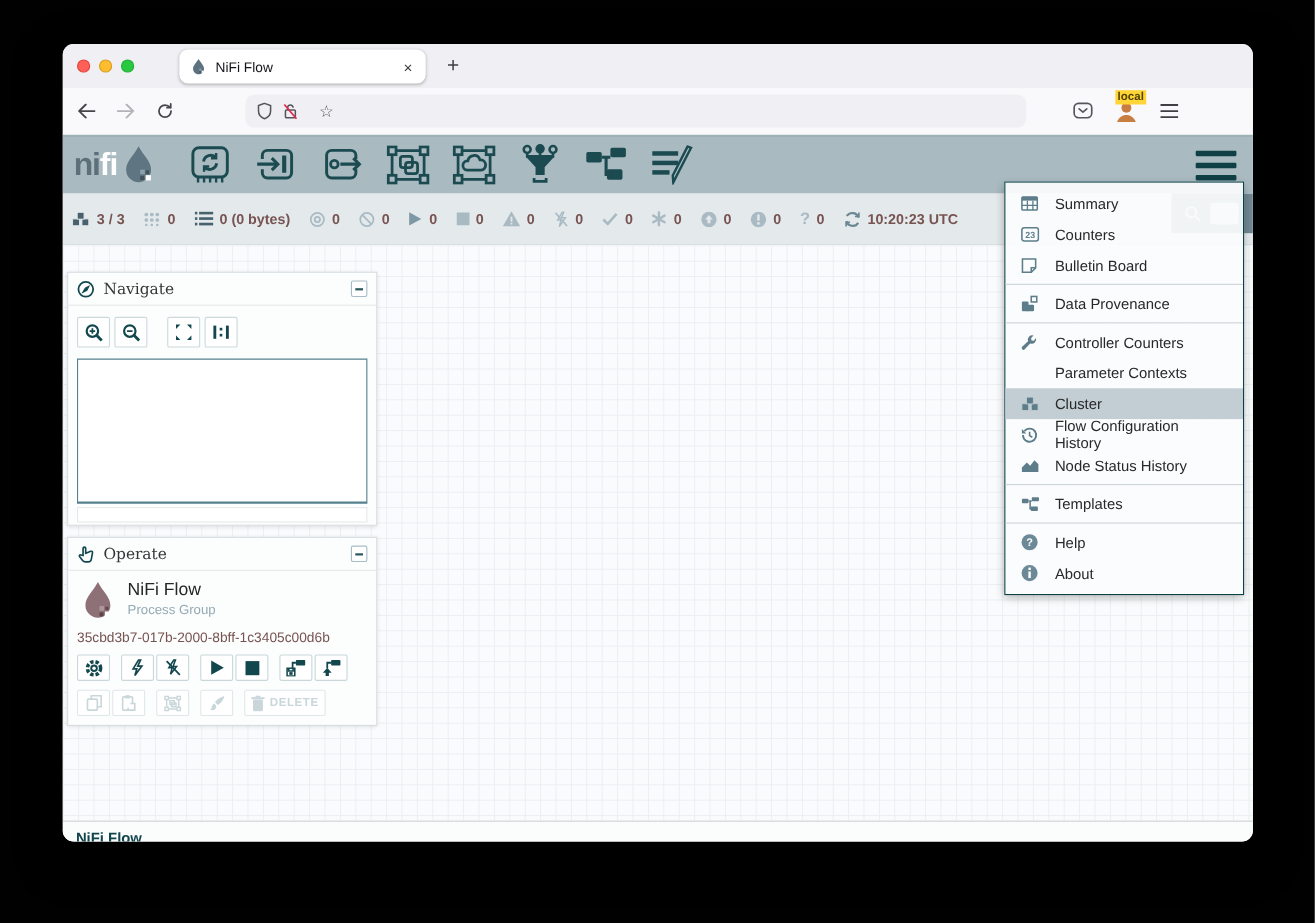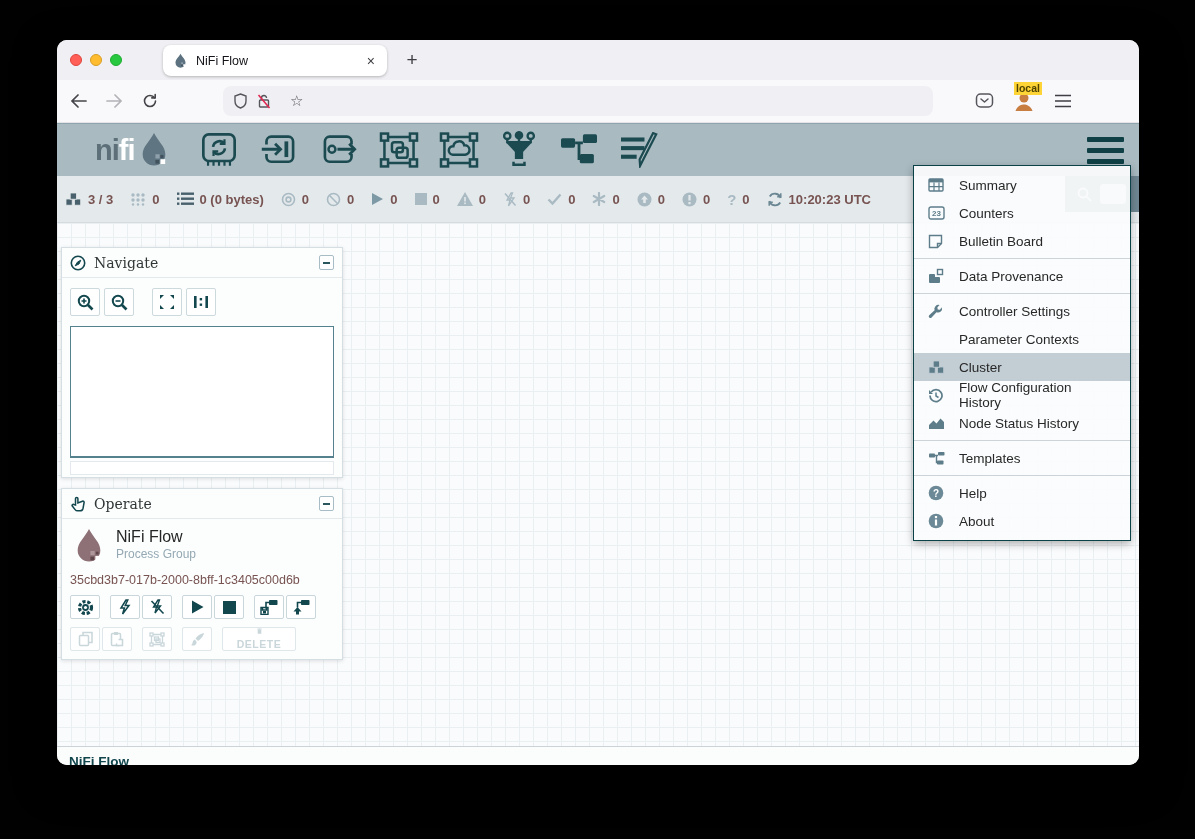--- a/index.html
+++ b/index.html
@@ -34,21 +34,21 @@
   .url-text { font-size:13.5px; color:#15141a; flex:1; }
   .url-text .suffix { color:#7a7a80; }
   .star { font-size:15px; color:#55555c; margin-left:8px; }
   .right-icons { display:flex; align-items:center; gap:18px; margin-left:42px; }
   .badge-wrap { position:relative; width:24px; height:24px; }
   .local-badge { position:absolute; top:-7px; left:2px; background:#ffd436; color:#514400;
                  font-size:10.5px; font-weight:700; padding:0 2px; line-height:13px; z-index:2; }
 
   
   .nifi-header { height:53px; background:#a9bac1; border-top:1px solid #8ea5ad;
-                 display:flex; align-items:center; position:relative;padding-left:28px; }
+                 display:flex; align-items:center; position:relative; }
   .logo { display:flex; align-items:center; margin-left:10px; margin-right:18px; }
   .logo .t { font-size:29px; font-weight:700; letter-spacing:-1px; }
   .logo .ni { color:#5d7079; }
   .logo .fi { color:#ffffff; }
   .comp { width:44px; height:40px; display:flex; align-items:center; justify-content:center; color:#1b4a50; margin:0 8px; }
   .global-menu-btn { position:absolute; right:15px; top:13px; width:37px; height:27px;
                      display:flex; flex-direction:column; justify-content:space-between; }
   .global-menu-btn i { display:block; height:5px; background:#0f4046; border-radius:1px; }
 
   
@@ -86,21 +86,21 @@
   .op-body { padding:6px 8px; }
   .op-sel { display:flex; align-items:flex-start; }
   .op-drop { width:34px; height:38px; margin:2px 4px 0 2px; flex:none; }
   .op-meta { margin-left:6px; }
   .op-name { font-size:16px; color:#262626; margin-top:3px; }
   .op-type { font-size:12px; color:#94a9b4; margin-top:1px; }
   .op-id { font-size:12.5px; color:#775351; margin-top:8px; white-space:nowrap; }
   .op-row { display:flex; gap:2px; margin-top:8px; align-items:center; }
   .op-btn { width:30px; height:24px; background:#fff; border:1px solid #c9d7db; border-radius:2px;
             display:flex; align-items:center; justify-content:center; color:#12474e; }
-  .op-btn.dis { color:#c9d6da; border-color:#dfe7ea;flex-direction:column; }
+  .op-btn.dis { color:#c9d6da; border-color:#dfe7ea; }
   .op-btn.delete { width:74px; gap:4px; font-size:10.5px; font-weight:700; letter-spacing:.5px; color:#c9d6da; }
   .gap8 { width:6px; flex:none; }
 
   
   .gmenu { position:absolute; left:856px; top:125px; width:218px; background:rgba(251,252,253,.93);
            border:1px solid #0a4248; box-shadow:0 3px 8px rgba(0,0,0,.3); padding:5px 0; z-index:10; }
   .gm-item { height:28px; display:flex; align-items:center; padding:0 14px; font-size:13.5px; color:#282828; }
   .gm-item .gm-ic { width:20px; display:flex; align-items:center; justify-content:flex-start; color:#5e7d8a; margin-right:11px; flex:none; }
   .gm-item.active { background:#c2cdd4; }
   .gm-div { border-top:1px solid #ccd4d9; margin:3px 0; }
@@ -638,21 +638,21 @@
       </span>
         <span>Data Provenance</span>
     </div>
     <div class="gm-div"></div>
     <div class="gm-item">
       <span class="gm-ic">
         <svg width="15" height="15" viewBox="0 0 15 15" fill="currentColor">
             <path d="M13.8 3.2a4 4 0 0 1-5.3 5L3.6 13.6a1.7 1.7 0 0 1-2.4-2.4L6.6 6.3a4 4 0 0 1 5-5.2L9.4 3.3l.3 2.2 2.2.3Z"></path>
           </svg>
       </span>
-        <span>Controller Settings</span>
+        <span>Controller Counters</span>
     </div>
     <div class="gm-item">
       <span class="gm-ic"></span>
         <span>Parameter Contexts</span>
     </div>
     <div class="gm-item active">
       <span class="gm-ic">
         <svg width="17" height="15" viewBox="0 0 17 15" fill="currentColor">
             <rect x="1" y="7" width="6.2" height="6.2" stroke="#c2cdd4" stroke-width=".8"></rect>
             <rect x="9.5" y="7" width="6.2" height="6.2" stroke="#c2cdd4" stroke-width=".8"></rect>

